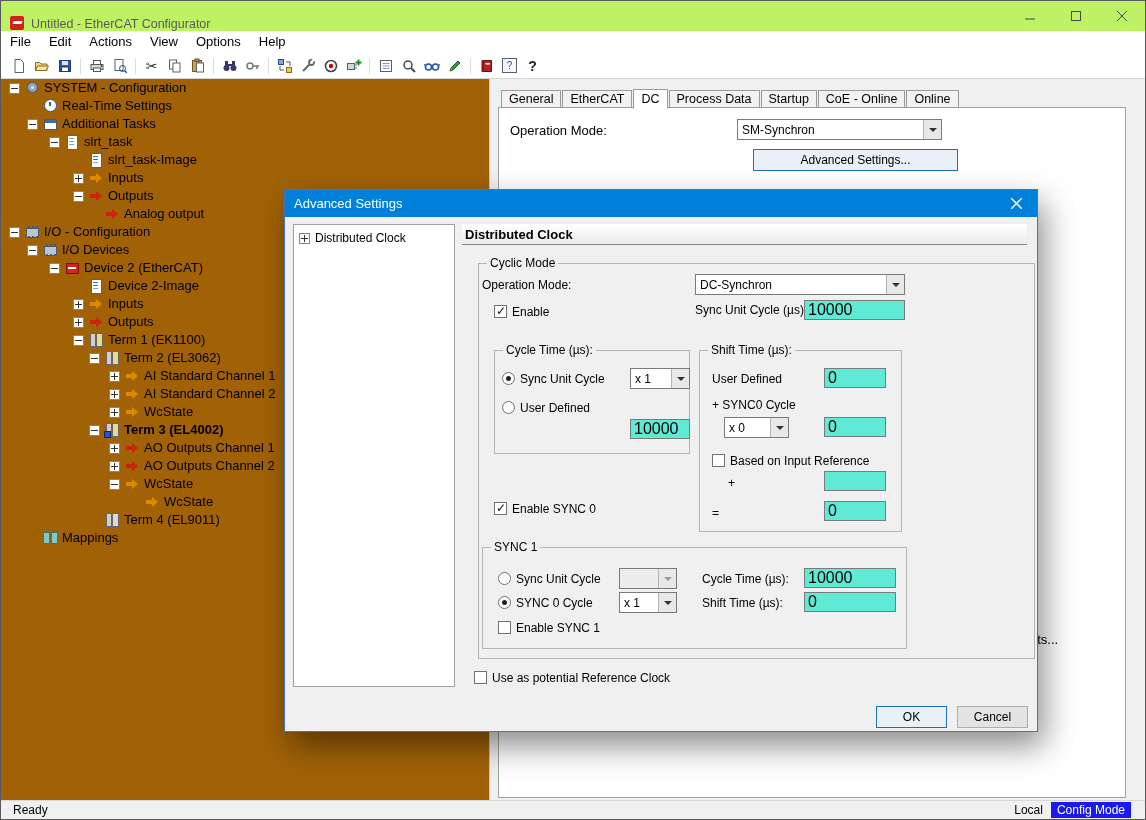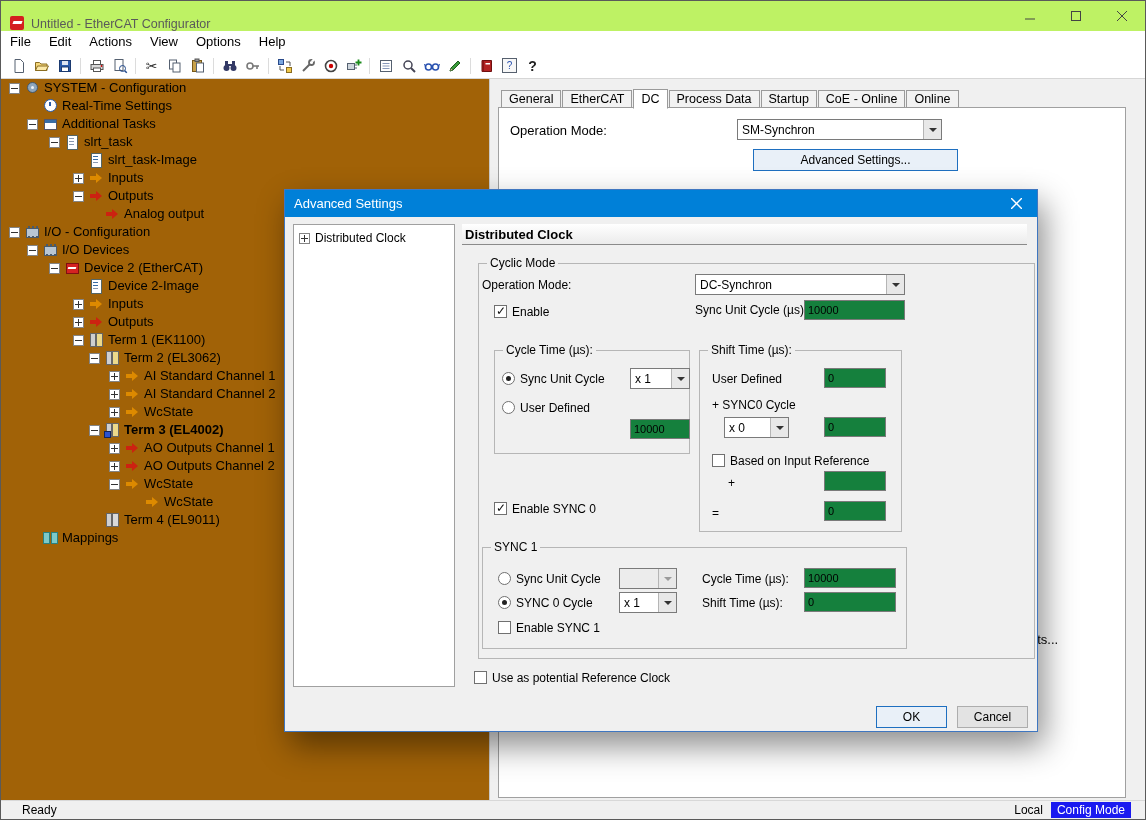--- a/index.html
+++ b/index.html
@@ -82,22 +82,22 @@
   .plbl{position:absolute;font-size:13px;white-space:nowrap;}
   
   .combo{position:absolute;height:21px;box-sizing:border-box;border:1px solid #7a7a7a;background:#fff;
     display:flex;align-items:center;font-size:12px;padding-left:4px;overflow:hidden;}
   .cval{flex:1;white-space:nowrap;}
   .carrow{width:17px;align-self:stretch;background:#e8e8e8;border-left:1px solid #b5b5b5;
     display:flex;align-items:center;justify-content:center;flex:0 0 17px;}
   .carrow::after{content:"";border-top:4px solid #333;border-left:4px solid transparent;border-right:4px solid transparent;}
   .combo.disabled{background:#ececec;}
   .combo.disabled .carrow::after{border-top-color:#9a9a9a;}
-  .tfield{position:absolute;height:20px;box-sizing:border-box;border:1px solid #7a7a7a;background:#15803d;
-    font-family:"Liberation Sans",sans-serif;font-size:11px;padding:0 3px;outline:none;}
+  .tfield{position:absolute;height:20px;box-sizing:border-box;border:1px solid #7a7a7a;background:#5eead4;
+    font-family:"Liberation Sans",sans-serif;font-size:16px;padding:0 3px;outline:none;}
   .btn{position:absolute;box-sizing:border-box;border:1px solid #adadad;background:#e3e3e3;
     display:flex;align-items:center;justify-content:center;font-size:12px;}
   .btn.default{border:1px solid #1e6fc0;background:#e9f0f8;}
   .chk{position:absolute;width:13px;height:13px;box-sizing:border-box;border:1px solid #707070;background:#fff;}
   .chk.checked::after{content:"✓";position:absolute;left:1px;top:-2px;font-size:12px;color:#111;}
   .rad{position:absolute;width:13px;height:13px;box-sizing:border-box;border:1px solid #707070;border-radius:50%;background:#fff;}
   .rad.sel::after{content:"";position:absolute;left:3px;top:3px;width:5px;height:5px;border-radius:50%;background:#222;}
   .dlbl{position:absolute;font-size:12px;line-height:14px;white-space:nowrap;}
   
   .dialog{position:absolute;left:283px;top:188px;width:754px;height:543px;background:#f0f0f0;
@@ -108,21 +108,21 @@
   .navpane{position:absolute;left:8px;top:34px;width:162px;height:463px;background:#fff;border:1px solid #a0a0a0;box-sizing:border-box;}
   .nav-item{display:flex;align-items:center;height:18px;padding-left:5px;font-size:12px;margin-top:4px;white-space:nowrap;}
   .dlg-header{position:absolute;left:177px;top:34px;width:565px;height:21px;
     background:linear-gradient(#ffffff,#ebebeb);border-bottom:1px solid #8a8a8a;
     font-weight:bold;font-size:13px;line-height:21px;padding-left:3px;box-sizing:border-box;}
   .gbox{position:absolute;border:1px solid #b6b6b6;box-sizing:border-box;}
   .glab{position:absolute;left:8px;top:-8px;background:#f0f0f0;padding:0 3px;font-size:12px;line-height:14px;white-space:nowrap;}
   
   .status{position:absolute;left:0;right:0;bottom:0;height:18px;background:#f0f0f0;border-top:1px solid #d8d8d8;
     display:flex;align-items:center;font-size:12px;}
-  .st-ready{padding-left:21px;}
+  .st-ready{padding-left:12px;}
   .st-mode{background:#1a1af0;color:#fff;padding:1px 6px;margin:0 14px 0 8px;}
   svg{display:block;}
 </style>
 </head>
 <body>
 
 <div id="window">
 
   <div class="titlebar">
     <span class="app-icon"></span>

